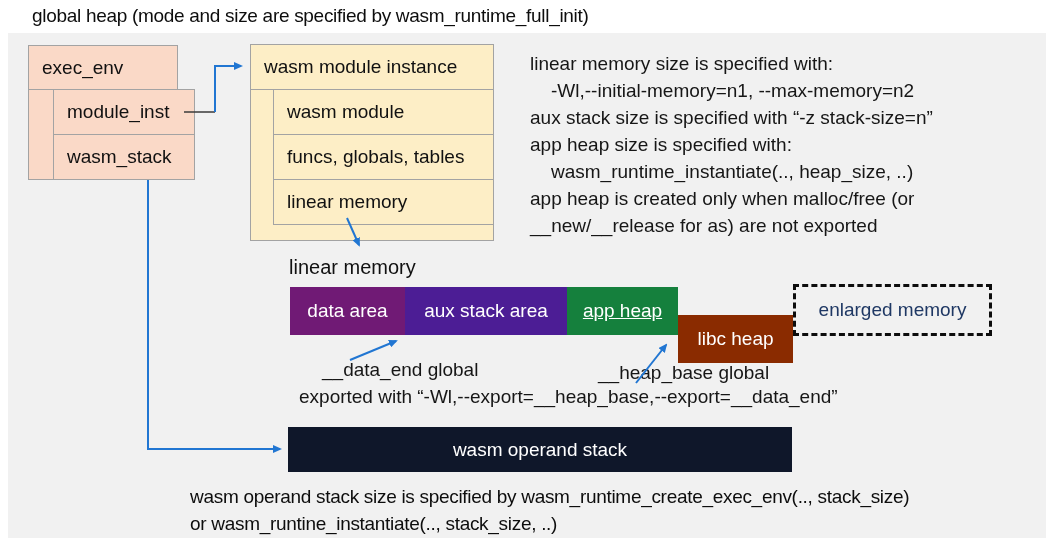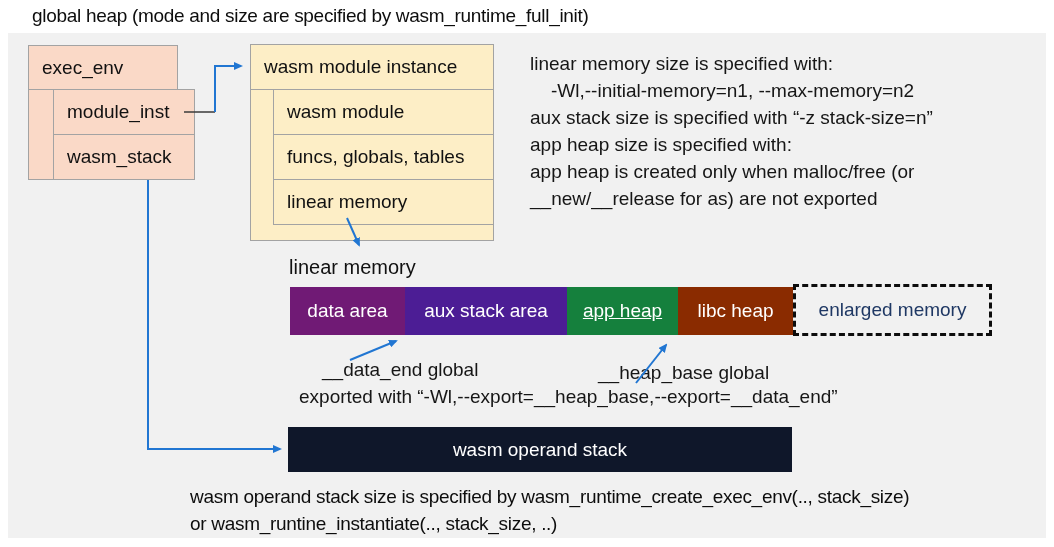--- a/index.html
+++ b/index.html
@@ -27,21 +27,21 @@
   .info{position:absolute;left:530px;top:50px;font-size:19px;line-height:27px;color:#161616;}
   .info .line{white-space:nowrap;}
   .info .indent{padding-left:21px;}
 
   
   .lm-label{position:absolute;left:289px;top:256px;font-size:20px;}
   .seg{position:absolute;top:287px;height:48px;display:flex;align-items:center;justify-content:center;font-size:19px;color:#ffffff;box-sizing:border-box;white-space:nowrap;}
   .seg-data{left:290px;width:115px;background:#701a75;}
   .seg-aux{left:405px;width:162px;background:#4c1d95;}
   .seg-app{left:567px;width:111px;background:#15803d;text-decoration:underline;}
-  .seg-libc{left:678px;width:115px;background:#8a2b00;}
+  .seg-libc{left:678px;width:115px;background:#8a2b00;margin-top:28px;}
   .seg-enl{left:793px;top:284px;width:199px;height:52px;background:transparent;border:3px dashed #0d0d0d;color:#1f3864;}
 
   .ann{position:absolute;font-size:19px;color:#161616;white-space:nowrap;}
   .ann-dataend{left:322px;top:359px;}
   .ann-heapbase{left:598px;top:362px;}
   .ann-exported{left:299px;top:386px;}
 
   
   .opstack{position:absolute;left:288px;top:427px;width:504px;height:45px;background:#0f172a;color:#ffffff;display:flex;align-items:center;justify-content:center;font-size:19px;}
   .note{position:absolute;left:190px;top:483px;font-size:19px;line-height:27px;letter-spacing:-0.3px;color:#0d0d0d;}
@@ -69,20 +69,21 @@
     <div class="subrow r0">wasm module</div>
     <div class="subrow r1">funcs, globals, tables</div>
     <div class="subrow r2">linear memory</div>
   </div>
 
   <div class="info">
     <div class="line">linear memory size is specified with:</div>
     <div class="line indent">-Wl,--initial-memory=n1, --max-memory=n2</div>
     <div class="line">aux stack size is specified with “-z stack-size=n”</div>
     <div class="line">app heap size is specified with:</div>
+    <div class="line indent">wasm_runtime_instantiate(.., heap_size, ..)</div>
     <div class="line">app heap is created only when malloc/free (or</div>
     <div class="line">__new/__release for as) are not exported</div>
   </div>
 
   <div class="lm-label">linear memory</div>
   <div class="seg seg-data">data area</div>
   <div class="seg seg-aux">aux stack area</div>
   <div class="seg seg-app">app heap</div>
   <div class="seg seg-libc">libc heap</div>
   <div class="seg seg-enl">enlarged memory</div>

